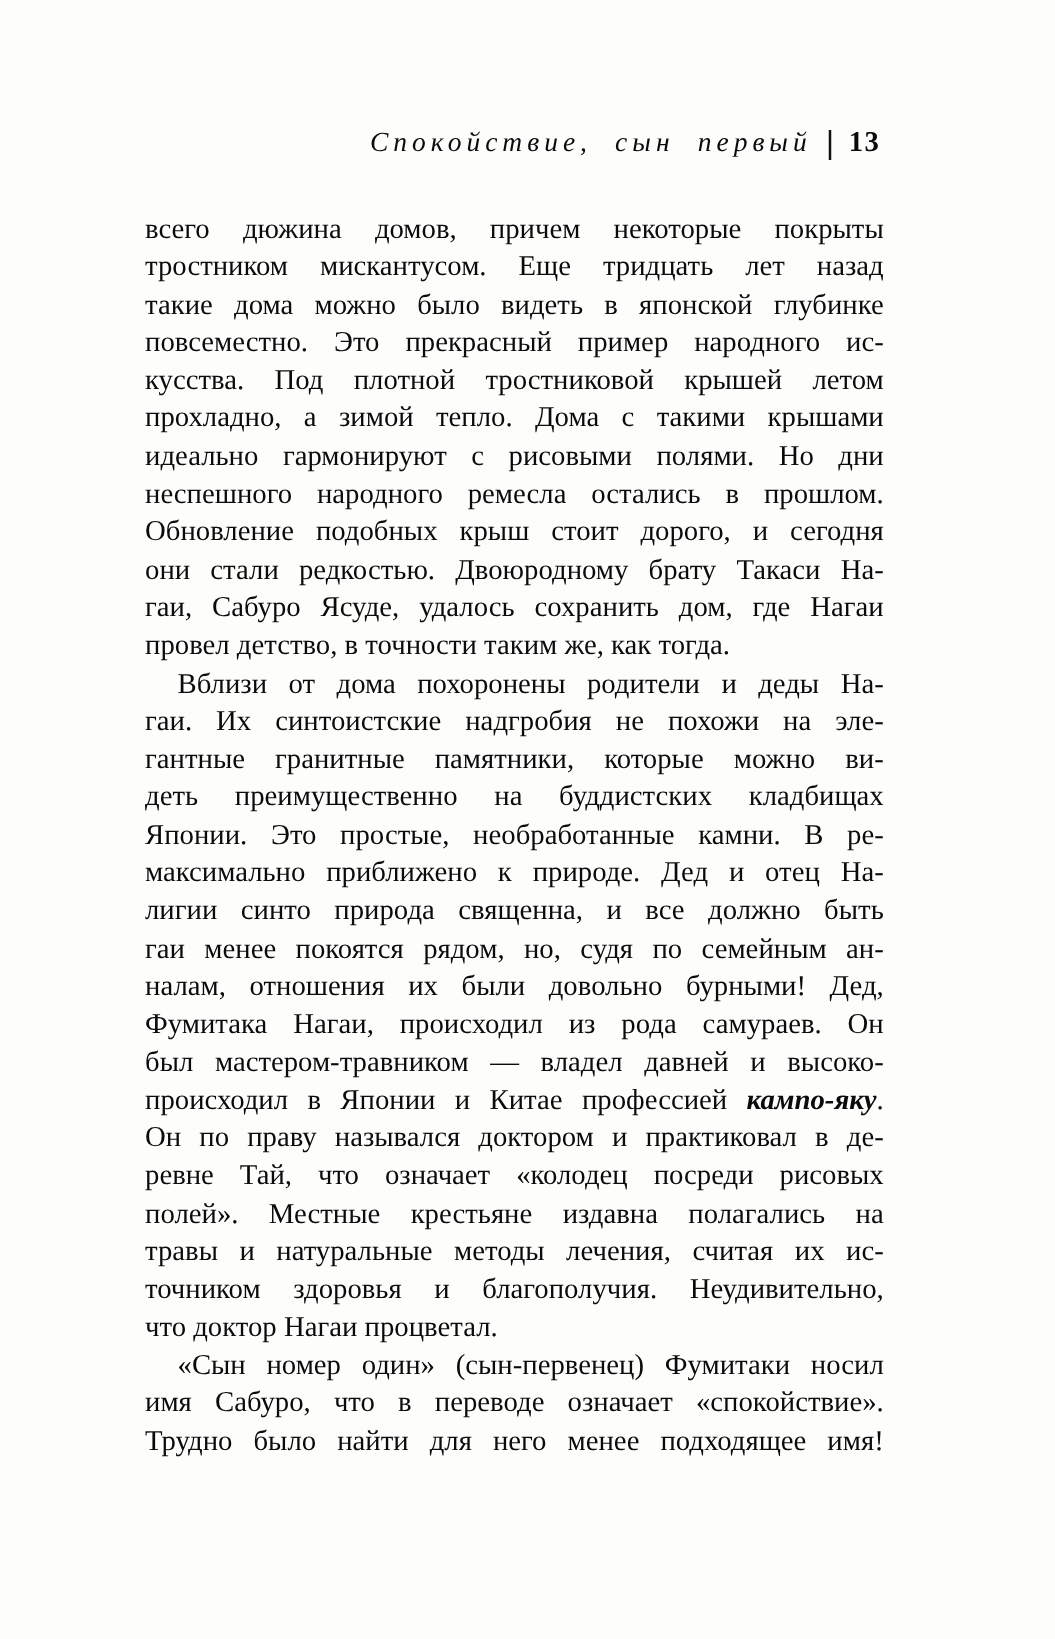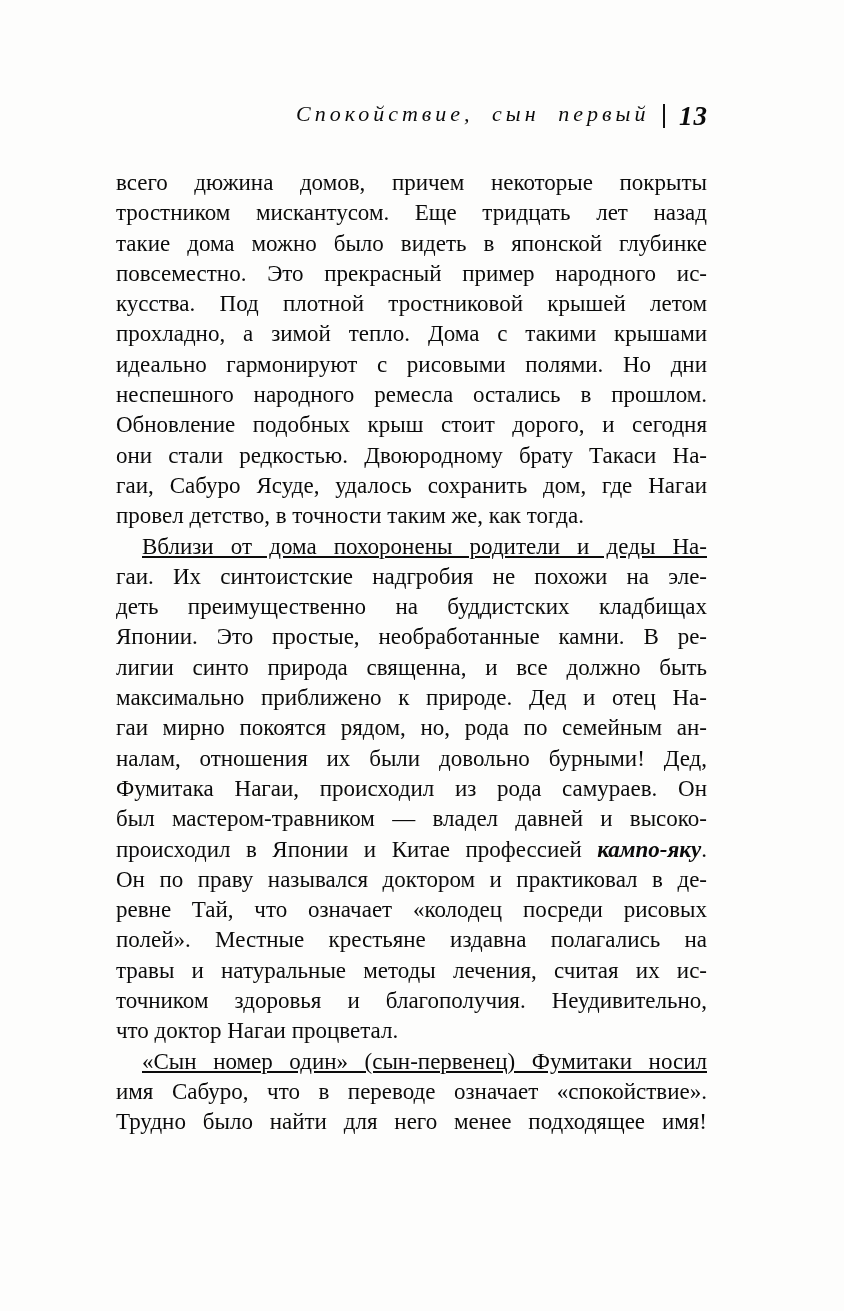--- a/index.html
+++ b/index.html
@@ -40,24 +40,23 @@
     left: 651px;
     top: 3px;
     width: 2px;
     height: 24px;
     background: #111;
   }
   .running-head .head-folio {
     position: absolute;
     left: 667px;
     top: 0;
-    font-size: 27px;
+    font-size: 23px;
     font-weight: 700;
     letter-spacing: 1px;
-    font-style: italic;
   }
   
   .text-column {
     position: absolute;
     left: 116px;
     top: 168px;
     width: 591px;
   }
   .paragraph {
     margin: 0;
@@ -71,21 +70,20 @@
     text-align-last: justify;
     white-space: normal;
     overflow: visible;
   }
   .line.nojust {
     text-align: center;
     text-align-last: left;
   }
   .line.indent {
     text-indent: 26px;
-    text-decoration: underline;
   }
   .line .it {
     font-style: italic;
     font-weight: bold;
   }
 </style>
 </head>
 <body>
 
 <div class="page">
@@ -107,25 +105,26 @@
         <div class="line">идеально гармонируют с рисовыми полями. Но дни</div>
         <div class="line">неспешного народного ремесла остались в прошлом.</div>
         <div class="line">Обновление подобных крыш стоит дорого, и сегодня</div>
         <div class="line">они стали редкостью. Двоюродному брату Такаси На-</div>
         <div class="line">гаи, Сабуро Ясуде, удалось сохранить дом, где Нагаи</div>
         <div class="line nojust">провел детство, в точности таким же, как тогда.</div>
       </div>
       <div class="paragraph">
         <div class="line indent">Вблизи от дома похоронены родители и деды На-</div>
         <div class="line">гаи. Их синтоистские надгробия не похожи на эле-</div>
+        <div class="line">гантные гранитные памятники, которые можно ви-</div>
         <div class="line">деть преимущественно на буддистских кладбищах</div>
         <div class="line">Японии. Это простые, необработанные камни. В ре-</div>
+        <div class="line">максимально приближено к природе. Дед и отец На-</div>
         <div class="line">лигии синто природа священна, и все должно быть</div>
-        <div class="line">максимально приближено к природе. Дед и отец На-</div>
-        <div class="line">гаи мирно покоятся рядом, но, рода по семейным ан-</div>
+        <div class="line">гаи менее покоятся рядом, но, судя по семейным ан-</div>
         <div class="line">налам, отношения их были довольно бурными! Дед,</div>
         <div class="line">Фумитака Нагаи, происходил из рода самураев. Он</div>
         <div class="line">был мастером-травником — владел давней и высоко-</div>
         <div class="line"><span>происходил в Японии и Китае профессией </span><span class="it">кампо-яку</span><span>.</span></div>
         <div class="line">Он по праву назывался доктором и практиковал в де-</div>
         <div class="line">ревне Тай, что означает «колодец посреди рисовых</div>
         <div class="line">полей». Местные крестьяне издавна полагались на</div>
         <div class="line">травы и натуральные методы лечения, считая их ис-</div>
         <div class="line">точником здоровья и благополучия. Неудивительно,</div>
         <div class="line nojust">что доктор Нагаи процветал.</div>

